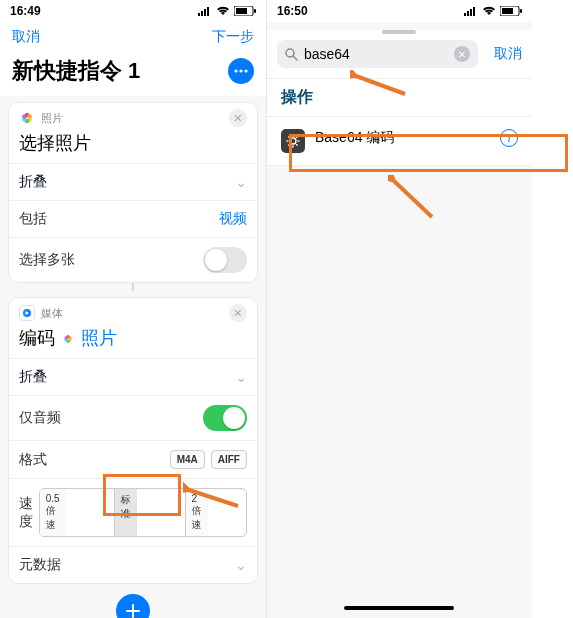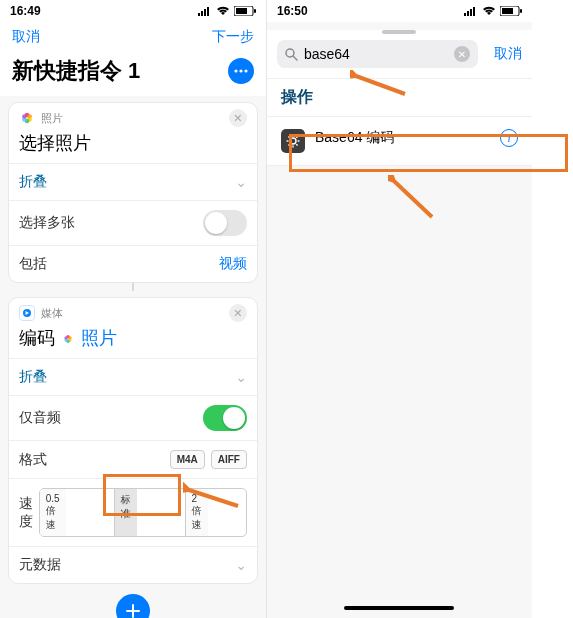--- a/index.html
+++ b/index.html
@@ -19,21 +19,21 @@
   .card-area { padding: 0 8px; background: #f7f7f7; }
   .card { background: #fff; border-radius: 10px; margin-top: 6px; overflow: hidden; border: 1px solid #e8e8e8; }
   .card-head { display: flex; align-items: center; padding: 6px 10px 2px; }
   .app-icon { width: 16px; height: 16px; border-radius: 4px; margin-right: 6px; display:flex; align-items:center; justify-content:center; }
   .app-name { font-size: 11px; color: #888; flex: 1 1 auto; }
   .close-x { width: 18px; height: 18px; border-radius: 50%; background: #eee; color: #aaa; display: flex; align-items: center; justify-content: center; font-size: 11px; }
   .card-title { padding: 2px 10px 8px; font-size: 18px; color: #000; }
   .card-title .token { color: #007aff; }
   .row { display: flex; align-items: center; justify-content: space-between; padding: 9px 10px; border-top: 1px solid #eee; font-size: 14px; color: #333; }
   .row .label { color: #888; }
-  .row.collapse .label { color: #0369a1; }
+  .row.collapse .label { color: #0f172a; }
   .chevron { color: #bbb; font-size: 14px; }
   .blue { color: #007aff; }
   .toggle { width: 44px; height: 26px; border-radius: 13px; background: #e5e5e5; position: relative; }
   .toggle .knob { position: absolute; top: 2px; left: 2px; width: 22px; height: 22px; border-radius: 50%; background: #fff; box-shadow: 0 1px 2px rgba(0,0,0,.25); transition: none; }
   .toggle.on { background: #34c759; }
   .toggle.on .knob { left: 20px; }
   .pills { display: flex; gap: 6px; font-weight: bold; }
   .pill { font-size: 10px; padding: 3px 6px; border: 1px solid #ccc; border-radius: 4px; color: #333; background: #fafafa; }
   .seg { display: inline-flex; border: 1px solid #ccc; border-radius: 5px; overflow: hidden; gap: 48px; }
   .seg span { font-size: 10px; padding: 4px 6px; border-left: 1px solid #ccc; color: #333; background: #fafafa; }
@@ -119,28 +119,28 @@
           </span>
           <span class="app-name">照片</span>
           <span class="close-x">✕</span>
         </div>
         <div class="card-title">选择照片</div>
         <div class="row collapse">
           <span class="label">折叠</span>
           <span class="chevron">⌄</span>
         </div>
         <div class="row">
+          <span>包括</span>
+          <span class="blue">视频</span>
+        </div>
+        <div class="row">
           <span>选择多张</span>
           <span class="toggle">
               <span class="knob"></span>
             </span>
-        </div>
-        <div class="row">
-          <span>包括</span>
-          <span class="blue">视频</span>
         </div>
       </div>
 
       <div class="connector"></div>
 
       <div class="card">
         <div class="card-head">
           <span class="app-icon" style="background:#fff;border:1px solid #cfe3ff">
             <svg width="10" height="10" viewBox="0 0 10 10">
                 <circle cx="5" cy="5" r="4" fill="#0a84ff"></circle>

